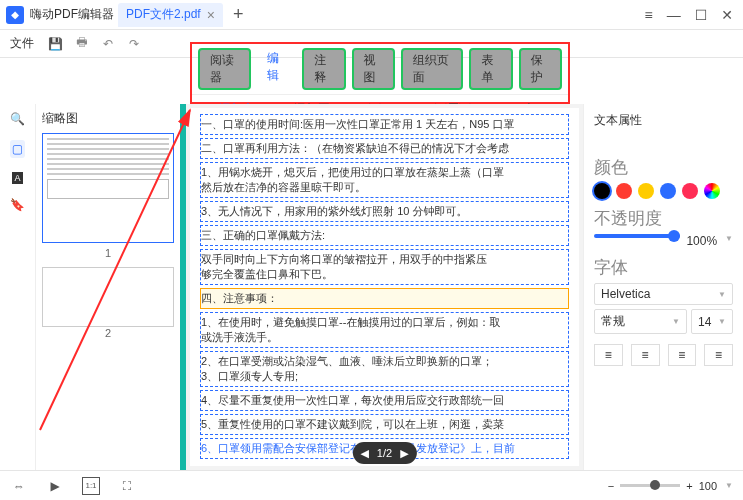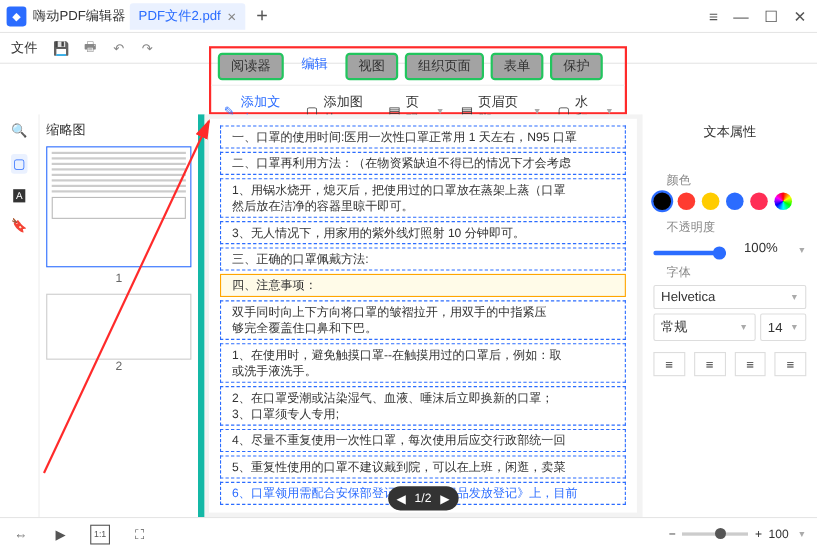--- a/index.html
+++ b/index.html
@@ -29,30 +29,30 @@
 .leftbar .sel { background: #eaf1ff; border-radius: 3px; padding: 2px; color: #2b6cff; }
 .thumbpanel { width: 150px; border-right: 6px solid #14b8a6; padding: 6px; }
 .thumbpanel .hdr { font-size: 12px; margin-bottom: 6px; }
 .thumb { border: 1px solid #2b6cff; height: 110px; margin-bottom: 4px; background: #fff; padding: 4px; }
 .thumb2 { border: 1px solid #ccc; height: 60px; background: #fff; }
 .thumb .ln { height: 2px; background: #ccc; margin-bottom: 3px; }
 .thumb .tbl { height: 20px; border: 1px solid #bbb; margin-top: 4px; }
 .pgno { text-align: center; font-size: 11px; color: #666; margin-bottom: 8px; }
 .docarea { flex: 1; background: #f3f3f3; padding: 4px; overflow: hidden; position: relative; }
 .page { background: #fff; margin: 0 auto; width: 100%; height: 100%; padding: 6px 10px; font-size: 11px; }
-.tb { border: 1px dashed #2b6cff; padding: 2px 10px; margin-bottom: 3px; }
+.tb { border: 1px dashed #2b6cff; padding: 2px 0; margin-bottom: 3px; }
 .tb.sel { border: 1px solid #ffa500; background: #fffbe8; }
 .blue-text { color: #2b6cff; }
 .proppanel { width: 160px; border-left: 1px solid #eee; padding: 8px 10px; font-size: 12px; }
-.prop-title { text-align: center; margin-bottom: 27px; }
-.prop-label { color: #888; font-size: 11px; margin: 8px 12px 4px; }
+.prop-title { margin-bottom: 27px; }
+.prop-label { color: #888; font-size: 17px; margin: 8px 0 4px; }
 .swatches { display: flex; gap: 6px; margin-bottom: 8px; }
 .sw { width: 16px; height: 16px; border-radius: 50%; }
 .sw.sel { box-shadow: 0 0 0 2px #2b6cff; }
-.slider-row { display: flex; align-items: flex-end; gap: 16px; }
+.slider-row { display: flex; align-items: flex-start; gap: 6px; }
 .slider { flex: 1; height: 4px; background: #2b6cff; border-radius: 2px; position: relative; }
 .slider .knob { position: absolute; right: 0; top: -4px; width: 12px; height: 12px; border-radius: 50%; background: #2b6cff; }
 .selbox { border: 1px solid #ddd; padding: 3px 6px; display: flex; align-items: center; justify-content: space-between; border-radius: 2px; margin-bottom: 4px; }
 .align-row { display: flex; gap: 8px; }
 .align-btn { flex: 1; border: 1px solid #ddd; height: 22px; display: flex; align-items: center; justify-content: center; }
 .pager { position: absolute; left: 50%; bottom: 6px; transform: translateX(-50%); background: #333; color: #fff; border-radius: 12px; height: 22px; display: flex; align-items: center; padding: 0 8px; gap: 8px; font-size: 11px; }
 .bottombar { position: absolute; bottom: 0; left: 0; right: 0; height: 30px; border-top: 1px solid #e5e5e5; display: flex; align-items: center; padding: 0 10px; gap: 20px; justify-content: flex-end; }
 .bottombar .ico { width: 18px; height: 18px; display: flex; align-items: center; justify-content: center; color: #555; }
 .zoom { display: flex; align-items: center; gap: 6px; font-size: 11px; }
 .zoom-slider { width: 60px; height: 3px; background: #ccc; position: relative; }
@@ -83,20 +83,21 @@
   <div class="menu-ico">💾</div>
   <div class="menu-ico">🖶</div>
   <div class="menu-ico">↶</div>
   <div class="menu-ico">↷</div>
 </div>
 
 <div class="red-box tabs-red">
   <div class="toolbar-tabs">
     <div class="ttab">阅读器</div>
     <div class="ttab active">编辑</div>
+    <div class="ttab">注释</div>
     <div class="ttab">视图</div>
     <div class="ttab">组织页面</div>
     <div class="ttab">表单</div>
     <div class="ttab">保护</div>
   </div>
   <div class="toolbar-actions">
     <div class="taction active">
         <span class="ico">✎</span>
         <span>添加文本</span>
       </div>
@@ -148,22 +149,22 @@
     <div class="pgno">2</div>
   </div>
 
   <div class="docarea">
     <div class="page">
       <div class="tb">一、口罩的使用时间:医用一次性口罩正常用 1 天左右，N95 口罩</div>
       <div class="tb">二、口罩再利用方法：（在物资紧缺迫不得已的情况下才会考虑</div>
       <div class="tb"><span>1、用锅水烧开，熄灭后，把使用过的口罩放在蒸架上蒸（口罩</span><br><span>然后放在洁净的容器里晾干即可。</span></div>
       <div class="tb">3、无人情况下，用家用的紫外线灯照射 10 分钟即可。</div>
       <div class="tb">三、正确的口罩佩戴方法:</div>
+      <div class="tb"><span>    双手同时向上下方向将口罩的皱褶拉开，用双手的中指紧压</span><br><span>够完全覆盖住口鼻和下巴。</span></div>
       <div class="tb sel">四、注意事项：</div>
-      <div class="tb"><span>    双手同时向上下方向将口罩的皱褶拉开，用双手的中指紧压</span><br><span>够完全覆盖住口鼻和下巴。</span></div>
       <div class="tb"><span>1、在使用时，避免触摸口罩--在触摸用过的口罩后，例如：取</span><br><span>或洗手液洗手。</span></div>
       <div class="tb"><span>2、在口罩受潮或沾染湿气、血液、唾沫后立即换新的口罩；</span><br><span>3、口罩须专人专用;</span></div>
       <div class="tb">4、尽量不重复使用一次性口罩，每次使用后应交行政部统一回</div>
       <div class="tb">5、重复性使用的口罩不建议戴到院，可以在上班，闲逛，卖菜</div>
       <div class="tb blue-text">6、口罩领用需配合安保部登记在《防护用品发放登记》上，目前</div>
 
     </div>
     <div class="pager">
       <span>◀</span>
       <span>1/2</span>

